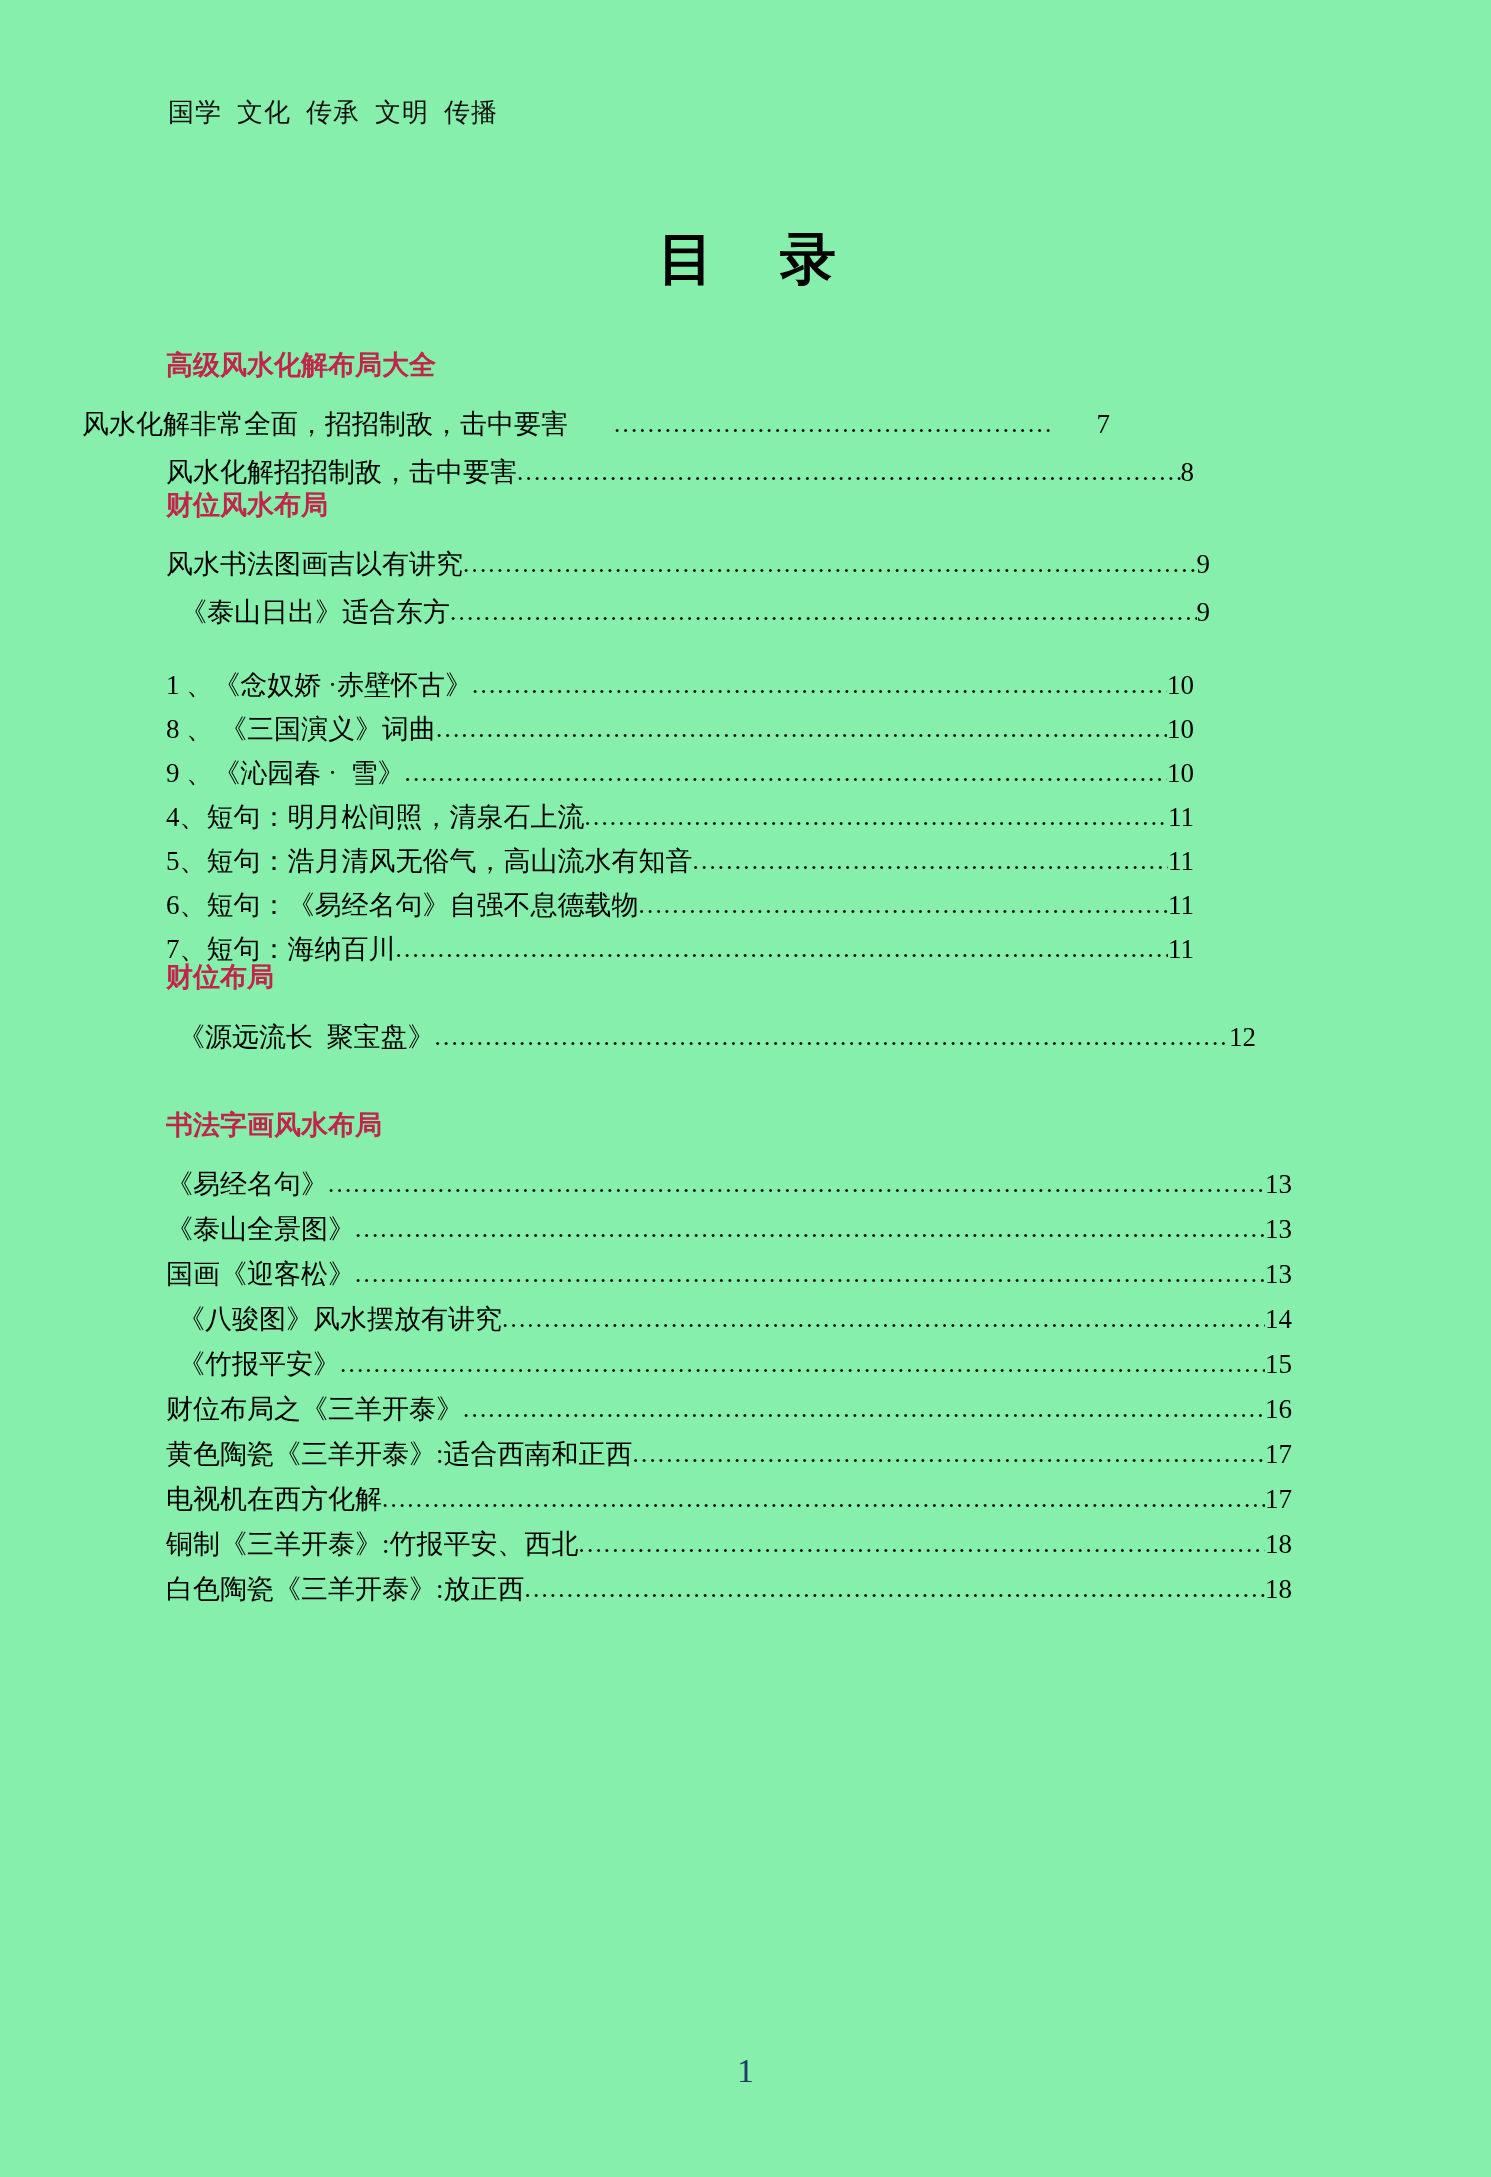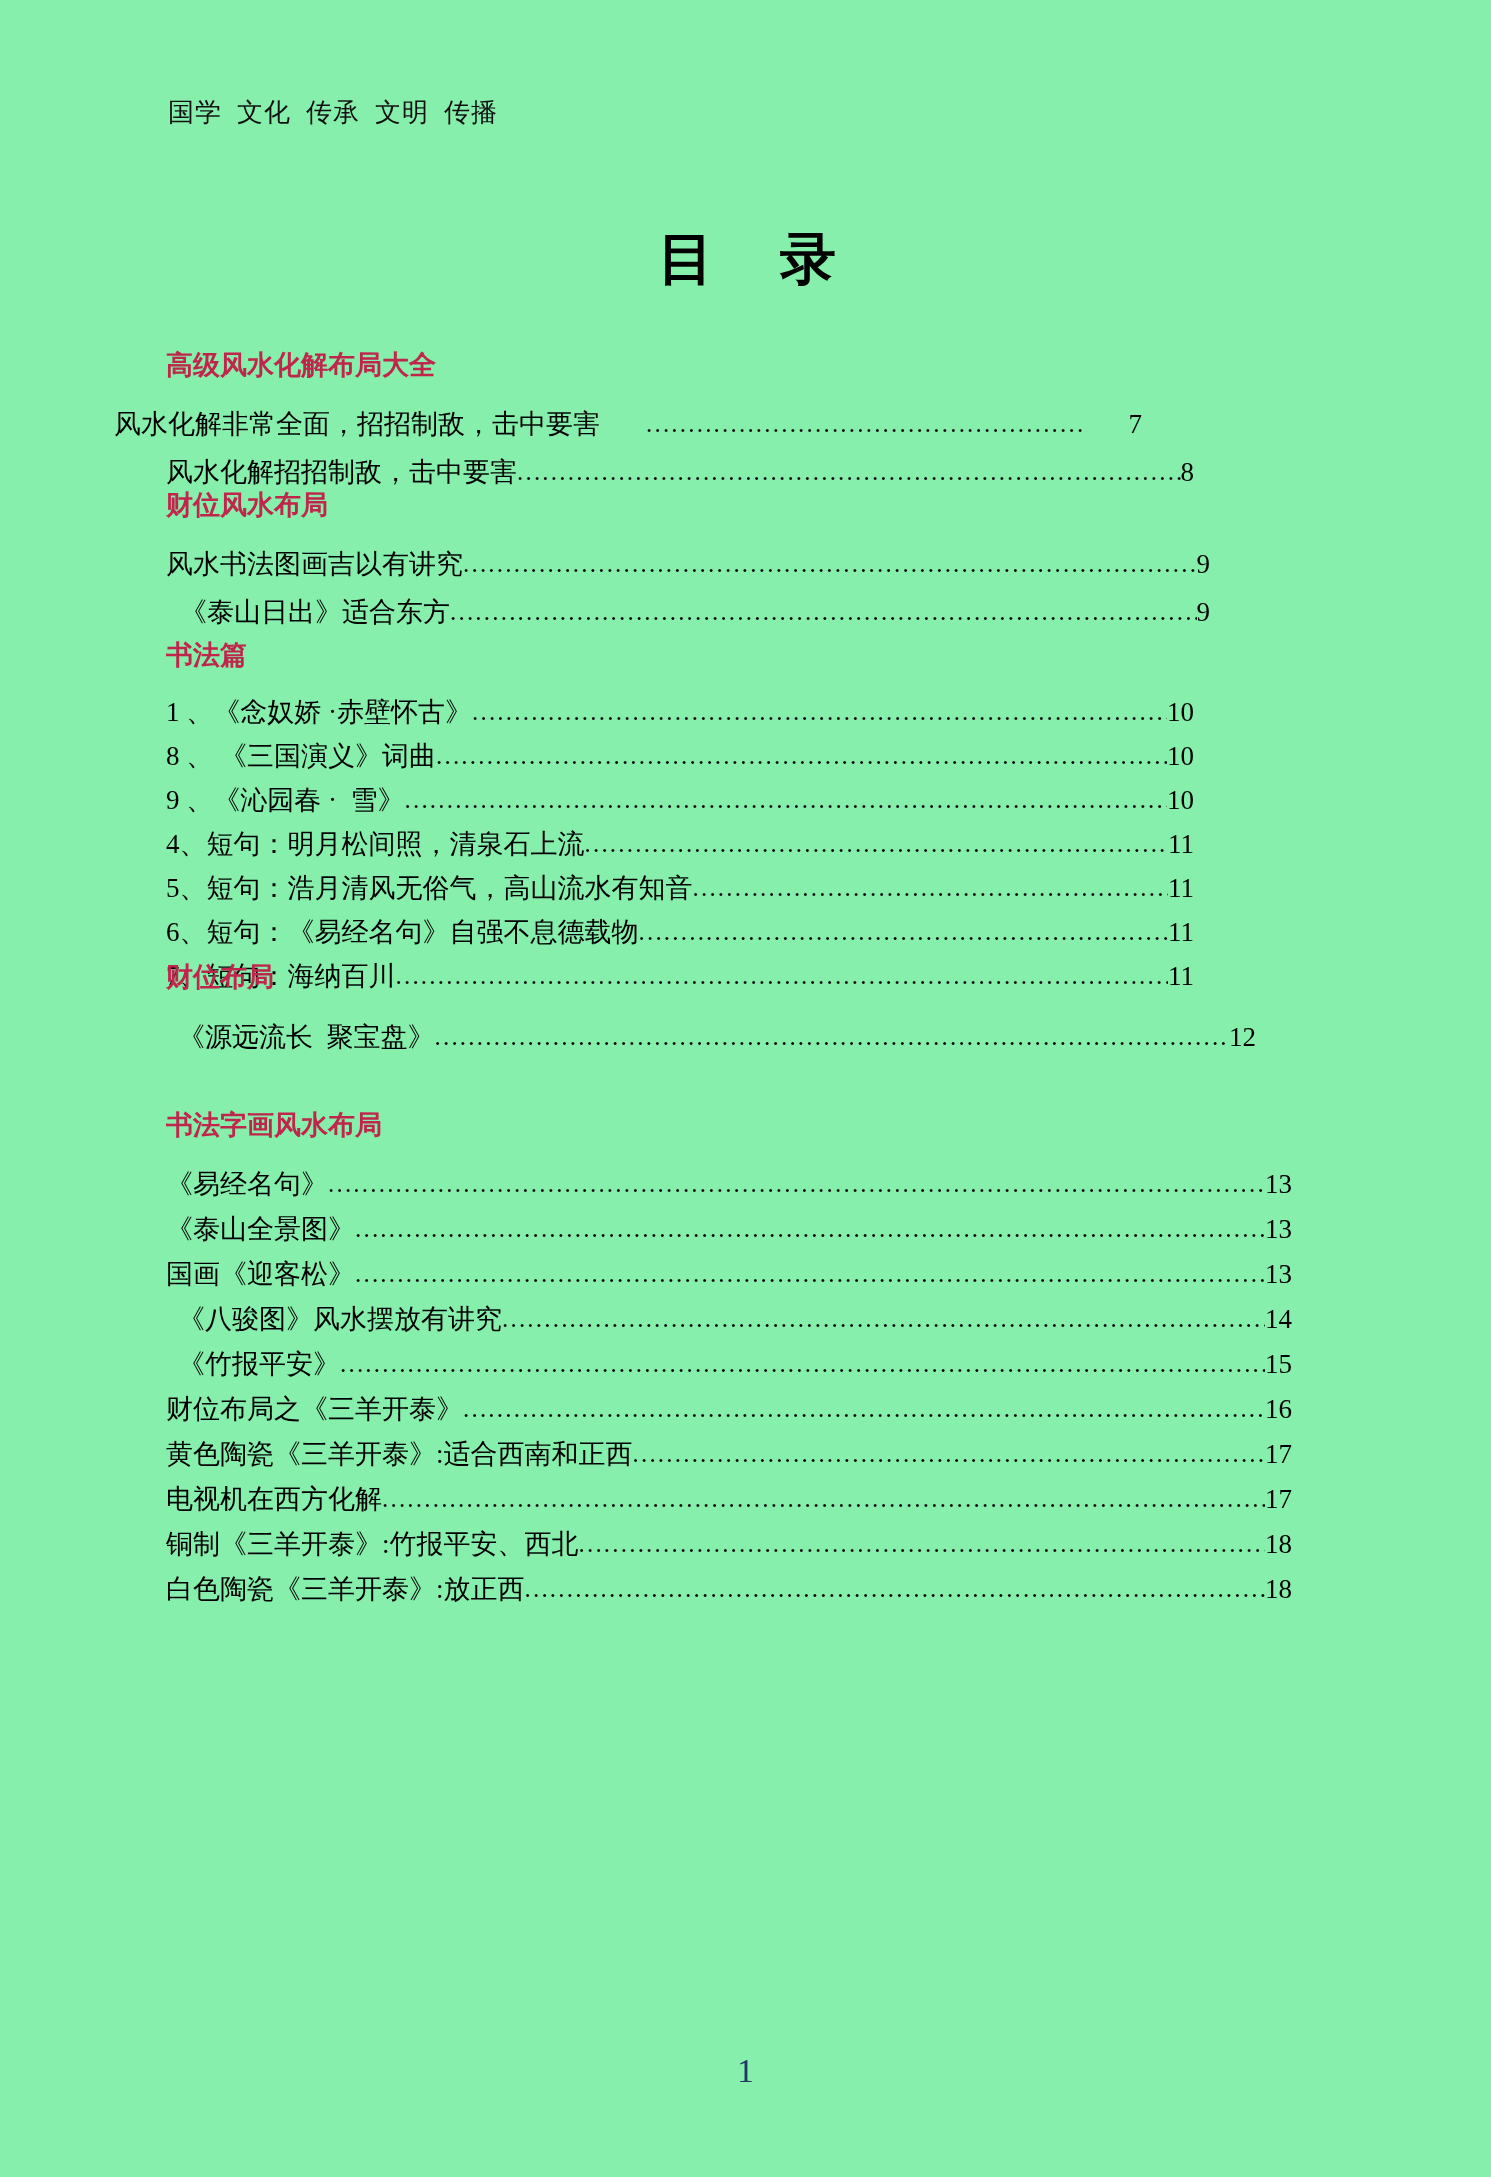--- a/index.html
+++ b/index.html
@@ -127,21 +127,21 @@
 <div class="page">
 
   <div class="doc-header">国学  文化  传承  文明  传播</div>
 
   <div class="doc-title">目   录</div>
 
   <div class="toc">
       <div class="section" style="position: absolute; left: 0px; top: 0px; width: 1491px;">
         <div class="section-heading" style="margin-left: 166px; color: rgb(192, 37, 76);">高级风水化解布局大全</div>
         <div class="entries" style="margin-top: 21px;">
-          <div class="toc-entry" style="margin-left: 114px; width: 1028px; height: 48px; line-height: 48px; gap: 46px;">
+          <div class="toc-entry" style="margin-left: 82px; width: 1028px; height: 48px; line-height: 48px; gap: 46px;">
             <span class="entry-label">风水化解非常全面，招招制敌，击中要害</span>
             <span class="dot-leader"></span>
             <span class="entry-page">7</span>
           </div>
           <div class="toc-entry" style="margin-left: 166px; width: 1028px; height: 48px; line-height: 48px;">
             <span class="entry-label">风水化解招招制敌，击中要害</span>
             <span class="dot-leader"></span>
             <span class="entry-page">8</span>
           </div>
         </div>
@@ -155,21 +155,20 @@
             <span class="entry-page">9</span>
           </div>
           <div class="toc-entry" style="margin-left: 180px; width: 1030px; height: 48px; line-height: 48px;">
             <span class="entry-label">《泰山日出》适合东方</span>
             <span class="dot-leader"></span>
             <span class="entry-page">9</span>
           </div>
         </div>
       </div>
       <div class="section" style="position: absolute; left: 0px; top: 290px; width: 1491px;">
-        <div class="section-heading" style="margin-left: 166px; color: rgb(192, 37, 76);">书法篇</div>
         <div class="entries" style="margin-top: 21px;">
           <div class="toc-entry" style="margin-left: 166px; width: 1028px; height: 44px; line-height: 44px;">
             <span class="entry-label">1 、《念奴娇 ·赤壁怀古》</span>
             <span class="dot-leader"></span>
             <span class="entry-page">10</span>
           </div>
           <div class="toc-entry" style="margin-left: 166px; width: 1028px; height: 44px; line-height: 44px;">
             <span class="entry-label">8 、 《三国演义》词曲</span>
             <span class="dot-leader"></span>
             <span class="entry-page">10</span>

